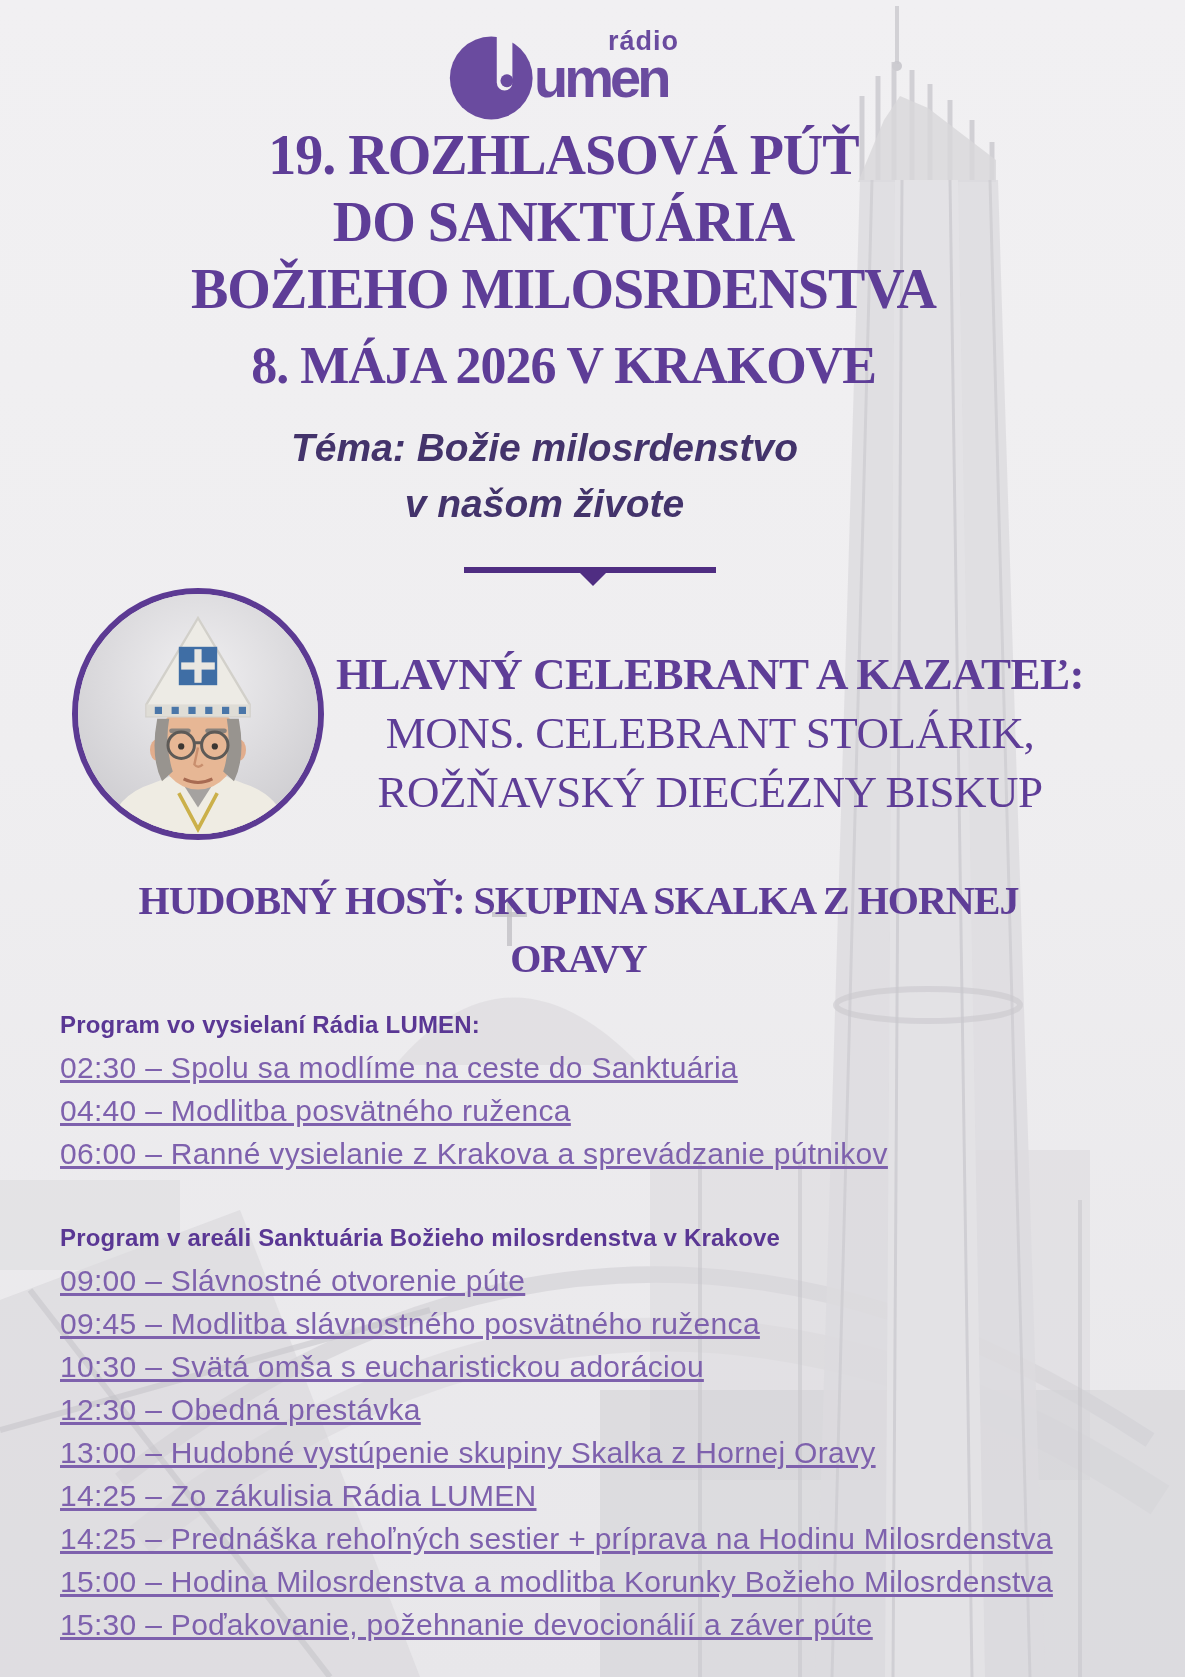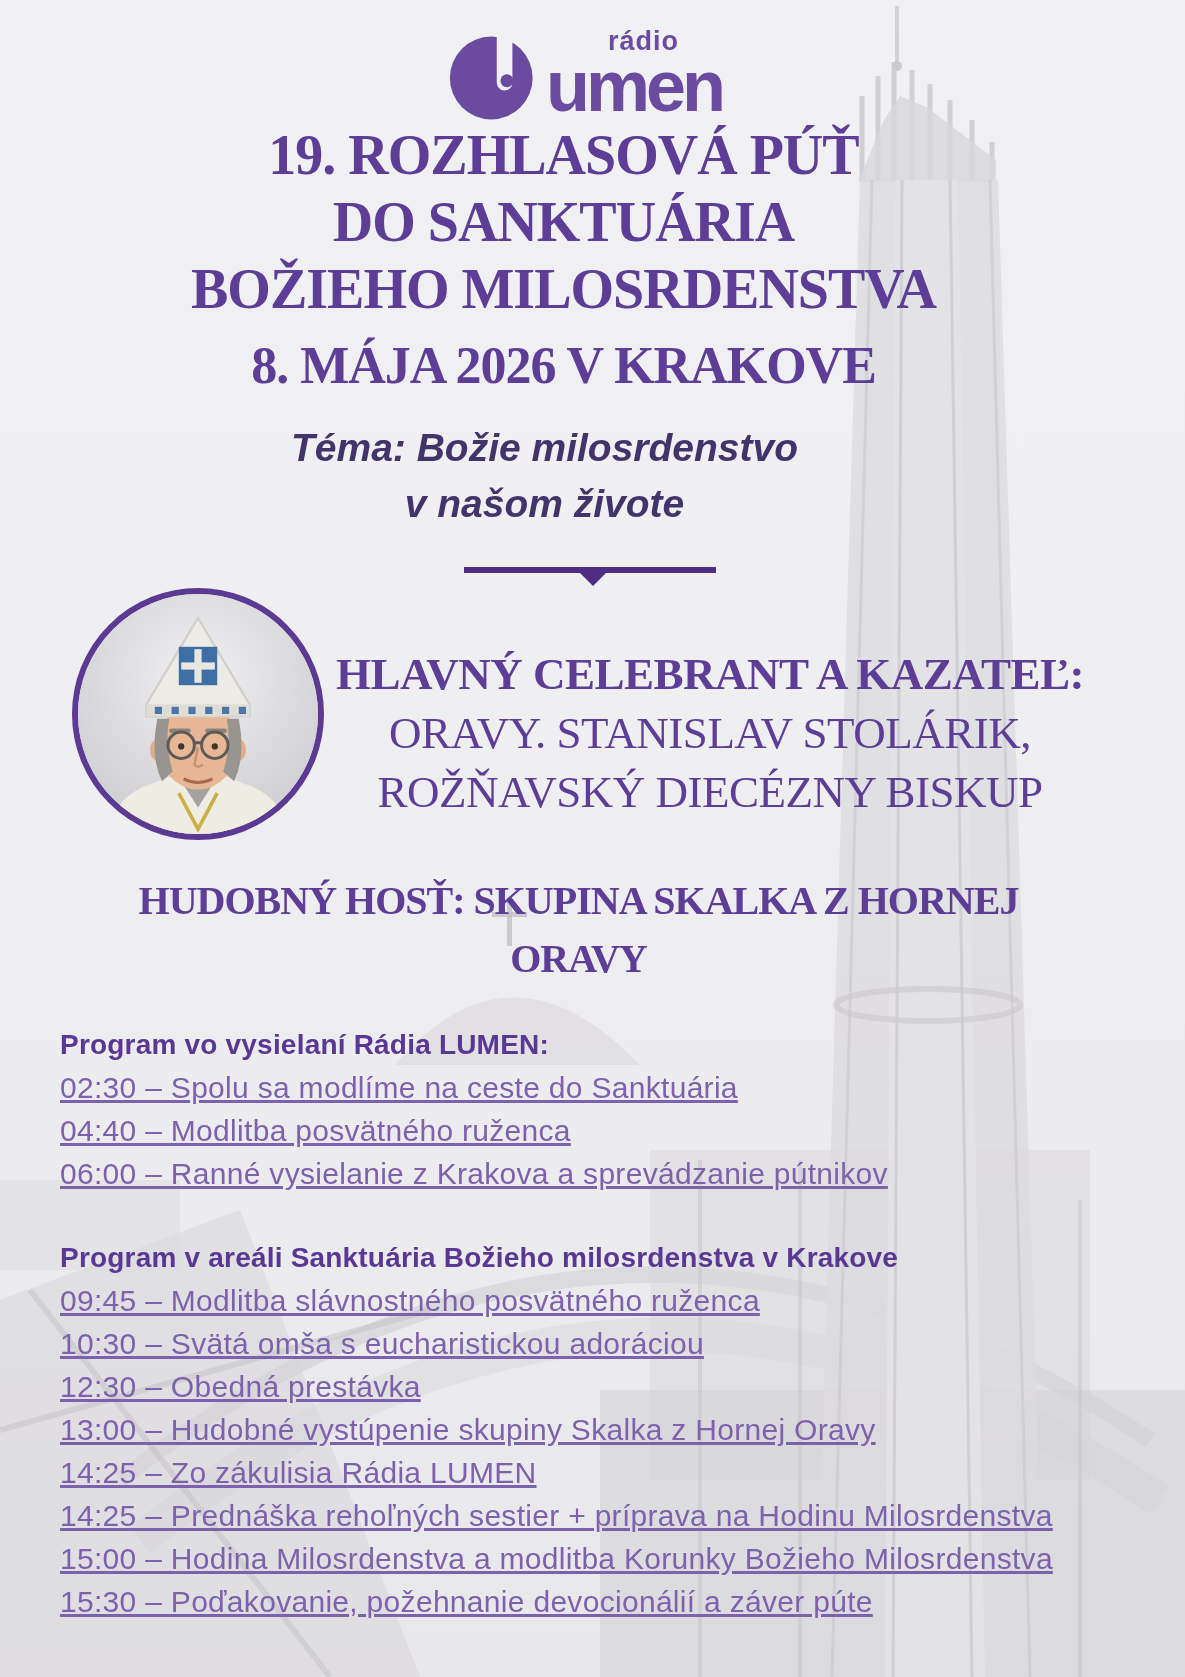--- a/index.html
+++ b/index.html
@@ -12,22 +12,22 @@
     position:relative;width:1185px;height:1677px;overflow:hidden;
     background:linear-gradient(180deg,#f1f0f2 0%,#efeef0 45%,#e8e7ea 100%);
   }
   .bg-art{position:absolute;inset:0;z-index:0;}
   .content{position:absolute;inset:0;z-index:1;}
 
   
   .logo{position:absolute;left:448px;top:28px;width:280px;height:100px;}
   .logo .mark{position:absolute;left:0;top:4px;width:92px;height:92px;}
   .logo .wordmark{
-    position:absolute;left:98px;top:22px;
-    font-weight:bold;font-size:72px;letter-spacing:-4px;color:#6a4b9f;line-height:1;
+    position:absolute;left:86px;top:22px;
+    font-weight:bold;font-size:56px;letter-spacing:-4px;color:#6a4b9f;line-height:1;
   }
   .logo .radio{
     position:absolute;left:152px;top:0px;
     font-weight:bold;font-size:27px;letter-spacing:1px;color:#6a4b9f;line-height:1;margin-left:8px;
   }
 
   .title-block{
     position:absolute;top:122px;left:0;width:1185px;padding-right:58px;box-sizing:border-box;
     text-align:center;color:#5e3d97;
     font-family:"Liberation Serif","DejaVu Serif",serif;
@@ -69,21 +69,21 @@
     text-align:center;color:#5e3d97;
     font-family:"Liberation Serif","DejaVu Serif",serif;
     font-weight:bold;font-size:40px;line-height:58px;letter-spacing:-1px;margin-left:21px;
   }
 
   
   .program{position:absolute;left:60px;width:1080px;}
   .program-radio{top:1003px;}
   .program-site{top:1216px;}
   .program .p-heading{
-    font-weight:bold;font-size:28px;color:#5a3794;line-height:43px;letter-spacing:0.2px;margin-top:20px;
+    font-weight:bold;font-size:24px;color:#5a3794;line-height:43px;letter-spacing:0.2px;
   }
   .program .p-item{
     font-size:30px;color:#7e61ad;line-height:43px;letter-spacing:0.3px;font-weight:normal;text-decoration:underline;
   }
 </style>
 </head>
 <body>
 
 <div class="page">
 
@@ -203,38 +203,39 @@
         <line x1="97" y1="124" x2="103" y2="124" stroke="#5d5a57" stroke-width="2.5"></line>
         <circle cx="86" cy="127" r="2.6" fill="#3c3733"></circle>
         <circle cx="114" cy="127" r="2.6" fill="#3c3733"></circle>
         <path d="M100,128 L97,142 Q100,146 104,142" fill="none" stroke="#c98f6e" stroke-width="2"></path>
         <path d="M88,154 Q100,160 112,154" fill="none" stroke="#a86b52" stroke-width="2.5"></path>
       </svg>
     </div>
 
     <div class="celebrant-text">
       <div class="strong">HLAVNÝ CELEBRANT A KAZATEĽ:</div>
-      <div>ORAVY. STANISLAV STOLÁRIK,</div>
+      <div>MONS. CELEBRANT STOLÁRIK,</div>
       <div>ROŽŇAVSKÝ DIECÉZNY BISKUP</div>
     </div>
 
     <div class="music-block">
       <div>HUDOBNÝ HOSŤ: SKUPINA SKALKA Z HORNEJ</div>
       <div>ORAVY</div>
     </div>
 
     <div class="program program-radio">
       <div class="p-heading">Program vo vysielaní Rádia LUMEN:</div>
       <div class="p-item">02:30 – Spolu sa modlíme na ceste do Sanktuária</div>
       <div class="p-item">04:40 – Modlitba posvätného ruženca</div>
       <div class="p-item">06:00 – Ranné vysielanie z Krakova a sprevádzanie pútnikov</div>
     </div>
 
     <div class="program program-site">
       <div class="p-heading">Program v areáli Sanktuária Božieho milosrdenstva v Krakove</div>
+      <div class="p-item">09:00 – Slávnostné otvorenie púte</div>
       <div class="p-item">09:45 – Modlitba slávnostného posvätného ruženca</div>
       <div class="p-item">10:30 – Svätá omša s eucharistickou adoráciou</div>
       <div class="p-item">12:30 – Obedná prestávka</div>
       <div class="p-item">13:00 – Hudobné vystúpenie skupiny Skalka z Hornej Oravy</div>
       <div class="p-item">14:25 – Zo zákulisia Rádia LUMEN</div>
       <div class="p-item">14:25 – Prednáška rehoľných sestier + príprava na Hodinu Milosrdenstva</div>
       <div class="p-item">15:00 – Hodina Milosrdenstva a modlitba Korunky Božieho Milosrdenstva</div>
       <div class="p-item">15:30 – Poďakovanie, požehnanie devocionálií a záver púte</div>
     </div>
 

